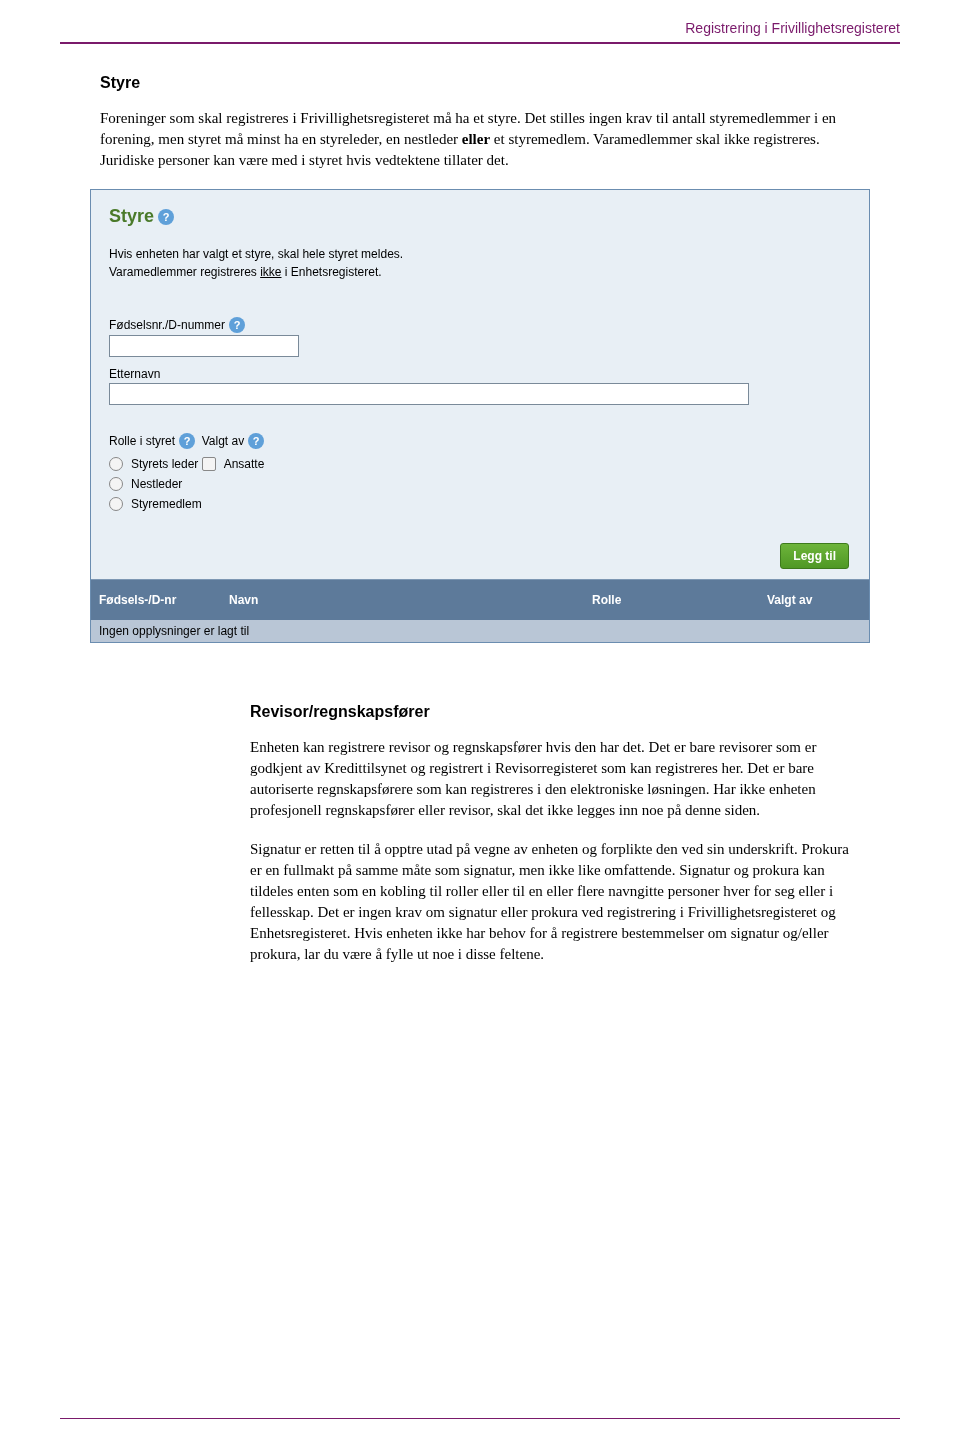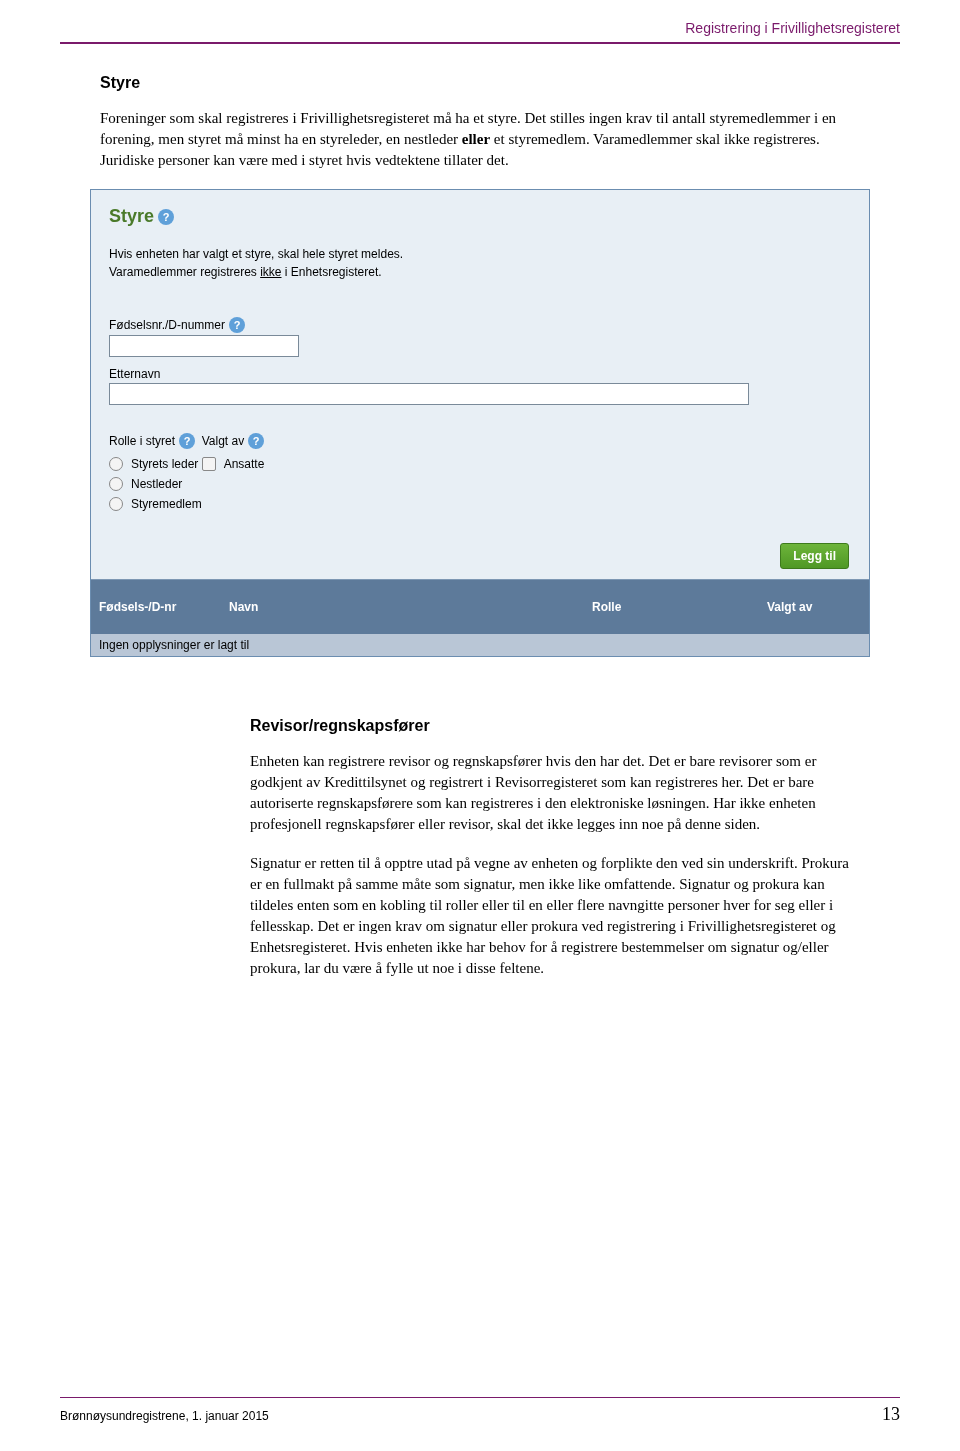--- a/index.html
+++ b/index.html
@@ -142,21 +142,21 @@
 
   .table-head {
     display: flex;
     background: #5d7a9a;
     color: #fff;
     font-weight: bold;
     font-size: 12px;
     font-family: Verdana, Arial, sans-serif;
     border-top: 1px solid #7d97b3;
   }
-  .th { padding: 20px 8px; }
+  .th { padding: 13px 8px; }
   .th1 { width: 130px; }
   .th2 { flex: 1; }
   .th3 { width: 175px; }
   .th4 { width: 110px; }
   .table-row {
     background: #b9c6d6;
     font-size: 12px;
     font-family: Verdana, Arial, sans-serif;
     padding: 4px 8px;
     color: #000;
@@ -301,17 +301,13 @@
 
     <div>
       <p class="body-text">Signatur er retten til å opptre utad på vegne av enheten og forplikte den ved sin underskrift. Prokura er en fullmakt på samme måte som signatur, men ikke like omfattende. Signatur og prokura kan tildeles enten som en kobling til roller eller til en eller flere navngitte personer hver for seg eller i fellesskap. Det er ingen krav om signatur eller prokura ved registrering i Frivillighetsregisteret og Enhetsregisteret. Hvis enheten ikke har behov for å registrere bestemmelser om signatur og/eller prokura, lar du være å fylle ut noe i disse feltene.</p>
     </div>
   </div>
 
 </div>
 
 <div class="footer">
   <hr class="footer-rule">
-  <div class="footer-row">
-    <span>Brønnøysundregistrene, 1. januar 2015</span>
-    <span class="page-num">13</span>
-  </div>
 </div>
 
 </body></html>

